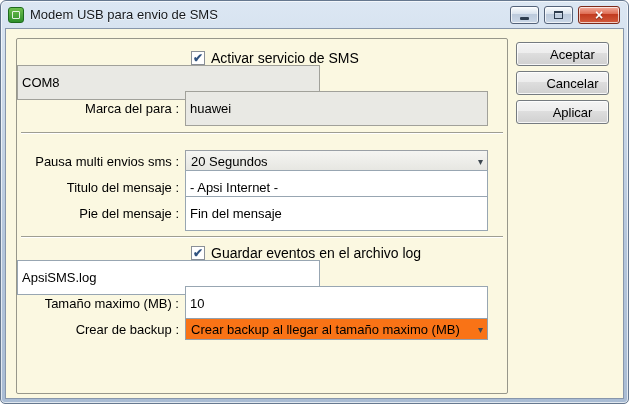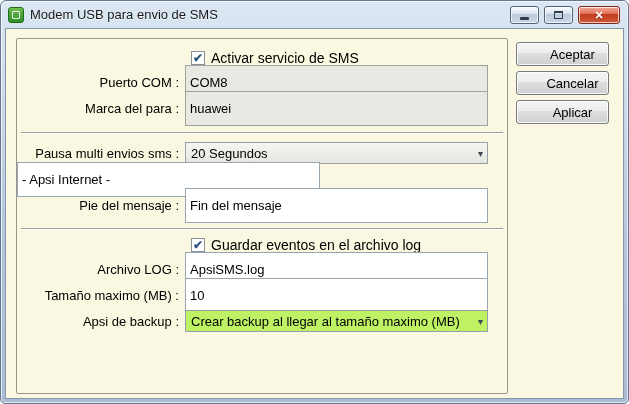--- a/index.html
+++ b/index.html
@@ -93,21 +93,21 @@
     padding:13px 4px;
   }
   input.textbox.readonly {
     background:#E9E9E4;
     border-color:#A1A19A;
   }
 
   .combo {
     width:303px; height:22px;
     border:1px solid #93A0AC;
-    background:#bef264;
+    background:#f97316;
     display:flex; align-items:center;
     padding:0 4px 0 5px;
     cursor:default;
   }
   .combo.gray {
     background:linear-gradient(#F5F5F2, #E6E6E1);
     border-color:#9AA0A6;
   }
   .combo .combo-text { flex:1; font-size:13px; color:#000; white-space:nowrap; overflow:hidden; }
   .combo .chevron { font-size:10px; color:#3E4850; margin-left:4px; flex:0 0 auto; }
@@ -178,70 +178,69 @@
     <div class="panel">
 
       <div class="checkbox-row first row" style="margin-left:174px; margin-right:0;">
         <span class="checkbox">
           <span class="check-glyph">✔</span>
         </span>
         <span class="checkbox-label">Activar servicio de SMS</span>
       </div>
 
       <div class="row">
-        <span class="lbl">Puerto COM :</span>
         <input class="textbox readonly field" type="text" readonly="" value="COM8" style="">
       </div>
 
       <div class="row">
         <span class="lbl">Marca del para :</span>
         <input class="textbox readonly field" type="text" readonly="" value="huawei" style="">
       </div>
 
 
       <hr class="sep">
 
-      <div class="row" style="margin-top:8px;">
+      <div class="row" style="margin-top:16px;">
         <span class="lbl">Pausa multi envios sms :</span>
         <div class="combo gray field">
           <span class="combo-text">20 Segundos</span>
           <span class="chevron">▾</span>
         </div>
       </div>
 
       <div class="row">
+        <span class="lbl">Titulo del mensaje :</span>
         <input class="textbox field" type="text" value="- Apsi Internet -" style="">
       </div>
 
       <div class="row">
         <span class="lbl">Pie del mensaje :</span>
         <input class="textbox field" type="text" value="Fin del mensaje" style="">
       </div>
 
       <hr class="sep second">
 
       <div class="checkbox-row gap">
         <span class="checkbox">
           <span class="check-glyph">✔</span>
         </span>
         <span class="checkbox-label">Guardar eventos en el archivo log</span>
       </div>
 
       <div class="row">
-        <span class="lbl">Archivo LOG :</span>
         <input class="textbox field" type="text" value="ApsiSMS.log" style="">
       </div>
 
       <div class="row">
         <span class="lbl">Tamaño maximo (MB) :</span>
         <input class="textbox field" type="text" value="10" style="">
       </div>
 
       <div class="row">
-        <span class="lbl">Apsi de backup :</span>
+        <span class="lbl">Crear de backup :</span>
         <div class="combo field">
           <span class="combo-text">Crear backup al llegar al tamaño maximo (MB)</span>
           <span class="chevron">▾</span>
         </div>
       </div>
 
     </div>
 
     <div class="side">
       <button class="btn side-btn">Aceptar</button>

